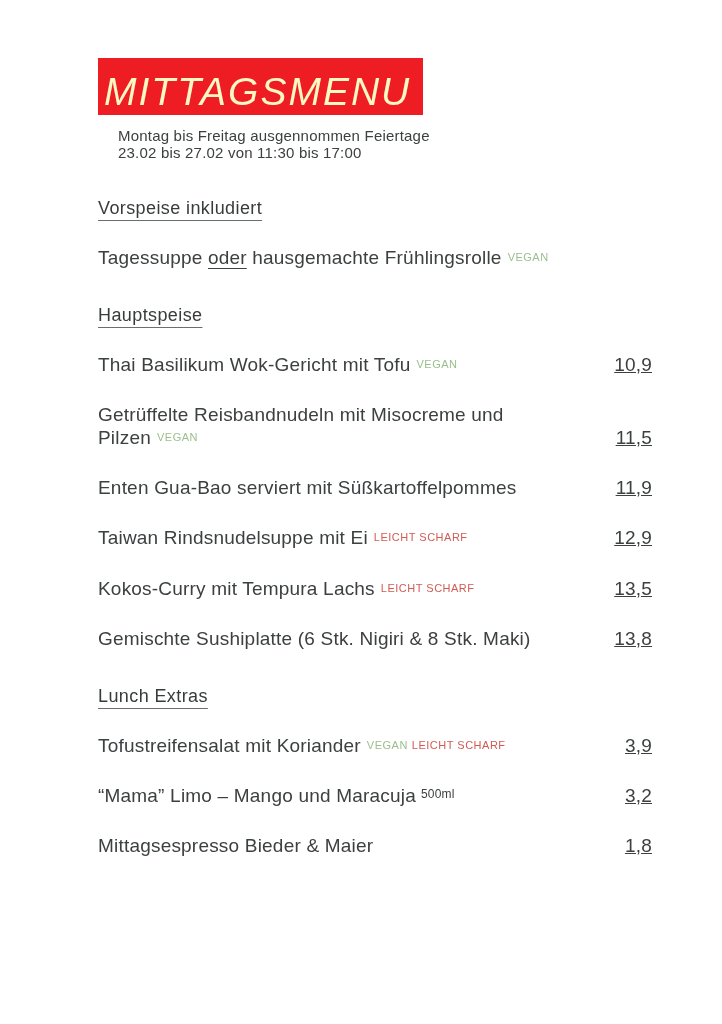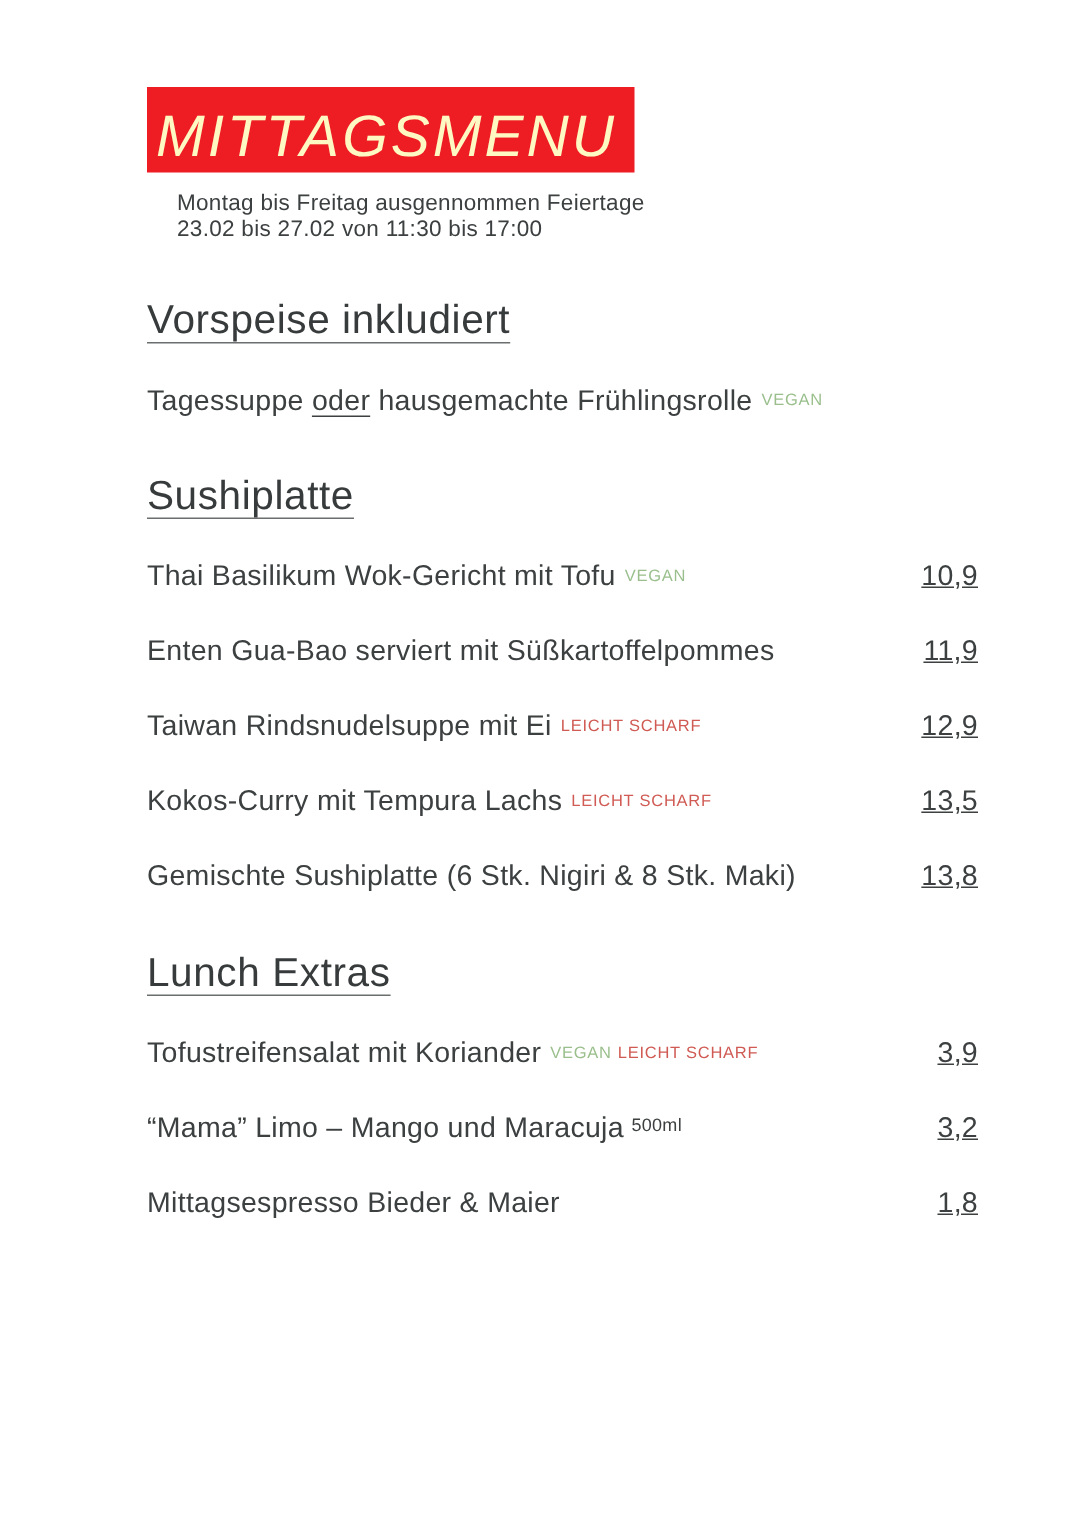--- a/index.html
+++ b/index.html
@@ -32,21 +32,21 @@
     padding:14px 12px 4px 6px;
   }
   .subtitle{
     margin-top:13px;
     font-size:15px;
     line-height:1.12;
     letter-spacing:0.2px;
     margin-left:20px;
   }
   .section-heading{
-    font-size:27px;
+    font-size:18px;
     font-weight:400;
     letter-spacing:0.4px;
     margin:36px 0 0 0;
     color:#383b3c;
   }
   .section-heading .hd{
     text-decoration:underline;
     text-underline-offset:6px;
     text-decoration-thickness:1.2px;
     text-decoration-color:#6b6e6f;
@@ -98,27 +98,31 @@
   </div>
 
   
   <h2 class="section-heading"><span class="hd">Vorspeise inkludiert</span></h2>
 
   <div class="item-row">
     <span class="item-name"><span>Tagessuppe </span><span class="u">oder</span><span> hausgemachte Frühlingsrolle</span><span class="tag" data-type="vegan">VEGAN</span></span>
   </div>
 
   
-  <h2 class="section-heading"><span class="hd">Sushiplatte</span></h2>
+  <h2 class="section-heading"><span class="hd">Hauptspeise</span></h2>
 
   <div class="item-row">
     <span class="item-name"><span>Thai Basilikum Wok-Gericht mit Tofu</span><span class="tag" data-type="vegan">VEGAN</span></span>
     <span class="item-price">10,9</span>
   </div>
 
+  <div class="item-row">
+    <span class="item-name"><span>Getrüffelte Reisbandnudeln mit Misocreme und Pilzen</span><span class="tag" data-type="vegan">VEGAN</span></span>
+    <span class="item-price">11,5</span>
+  </div>
 
   <div class="item-row">
     <span class="item-name"><span>Enten Gua-Bao serviert mit Süßkartoffelpommes</span></span>
     <span class="item-price">11,9</span>
   </div>
 
 
   <div class="item-row">
     <span class="item-name"><span>Taiwan Rindsnudelsuppe mit Ei</span><span class="tag" data-type="scharf">LEICHT SCHARF</span></span>
     <span class="item-price">12,9</span>

